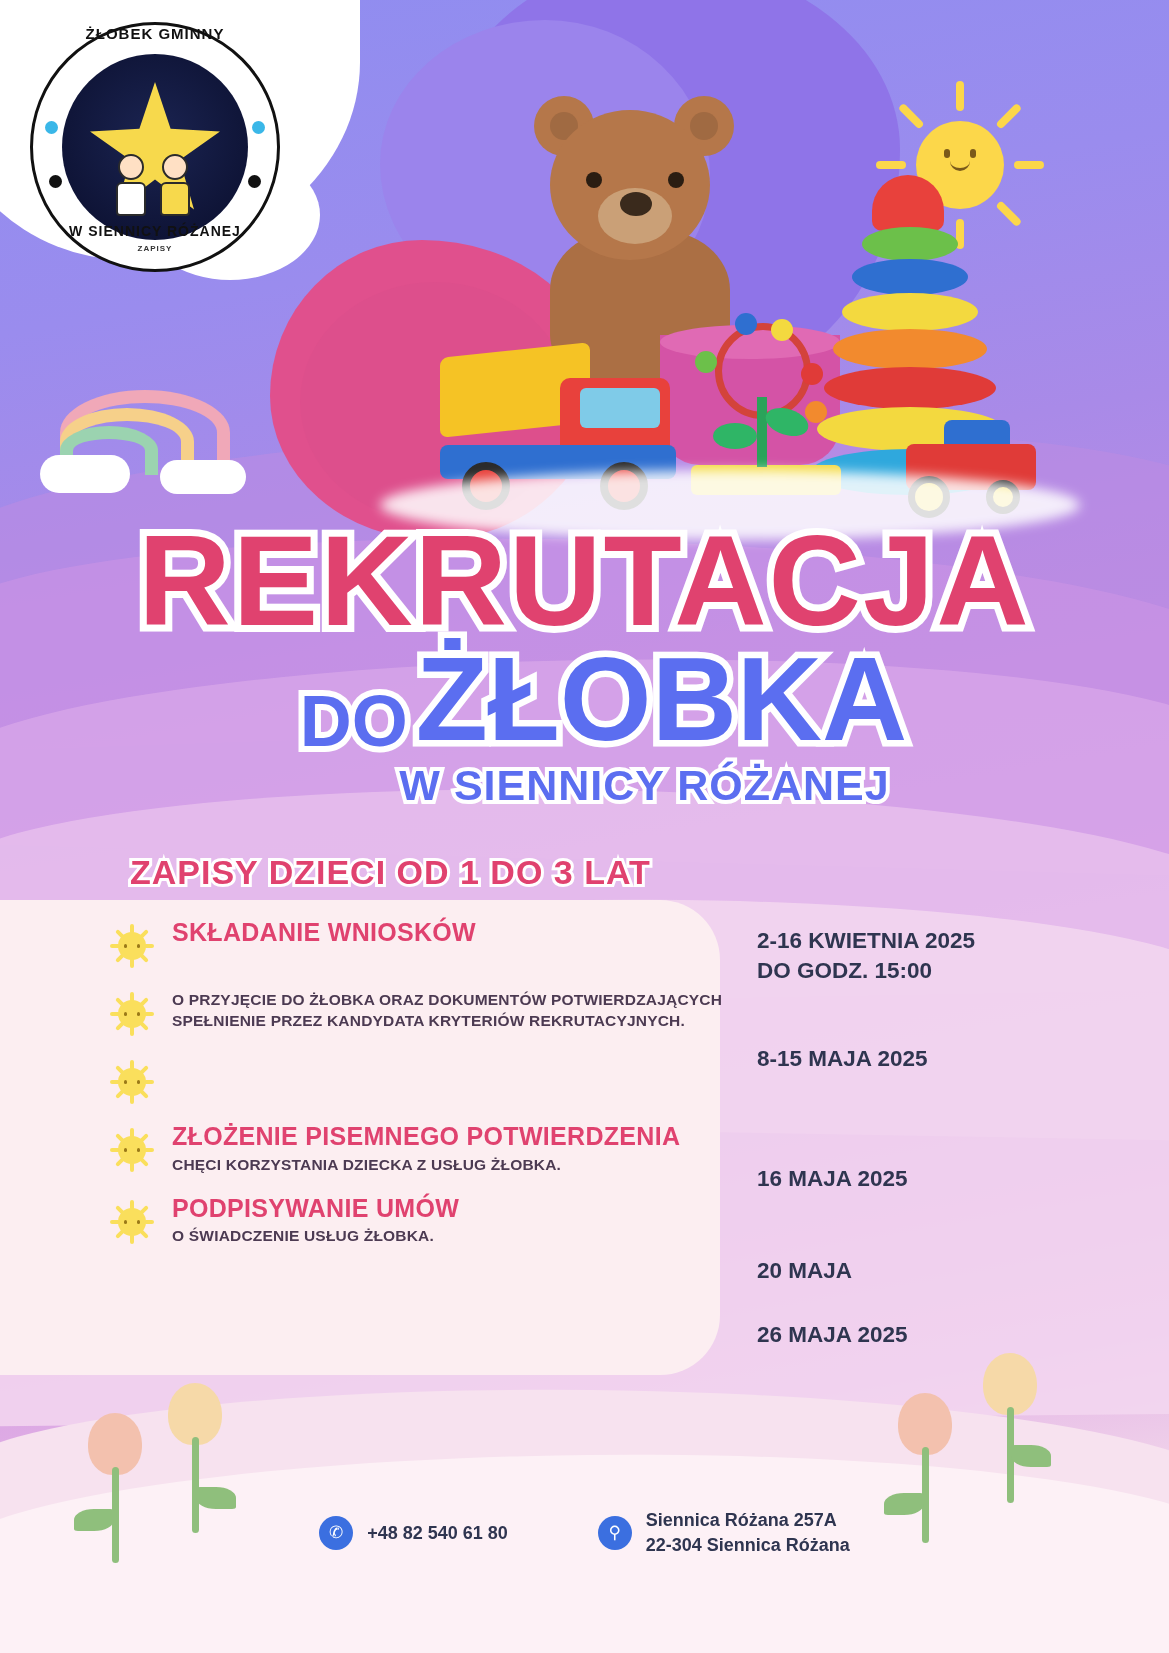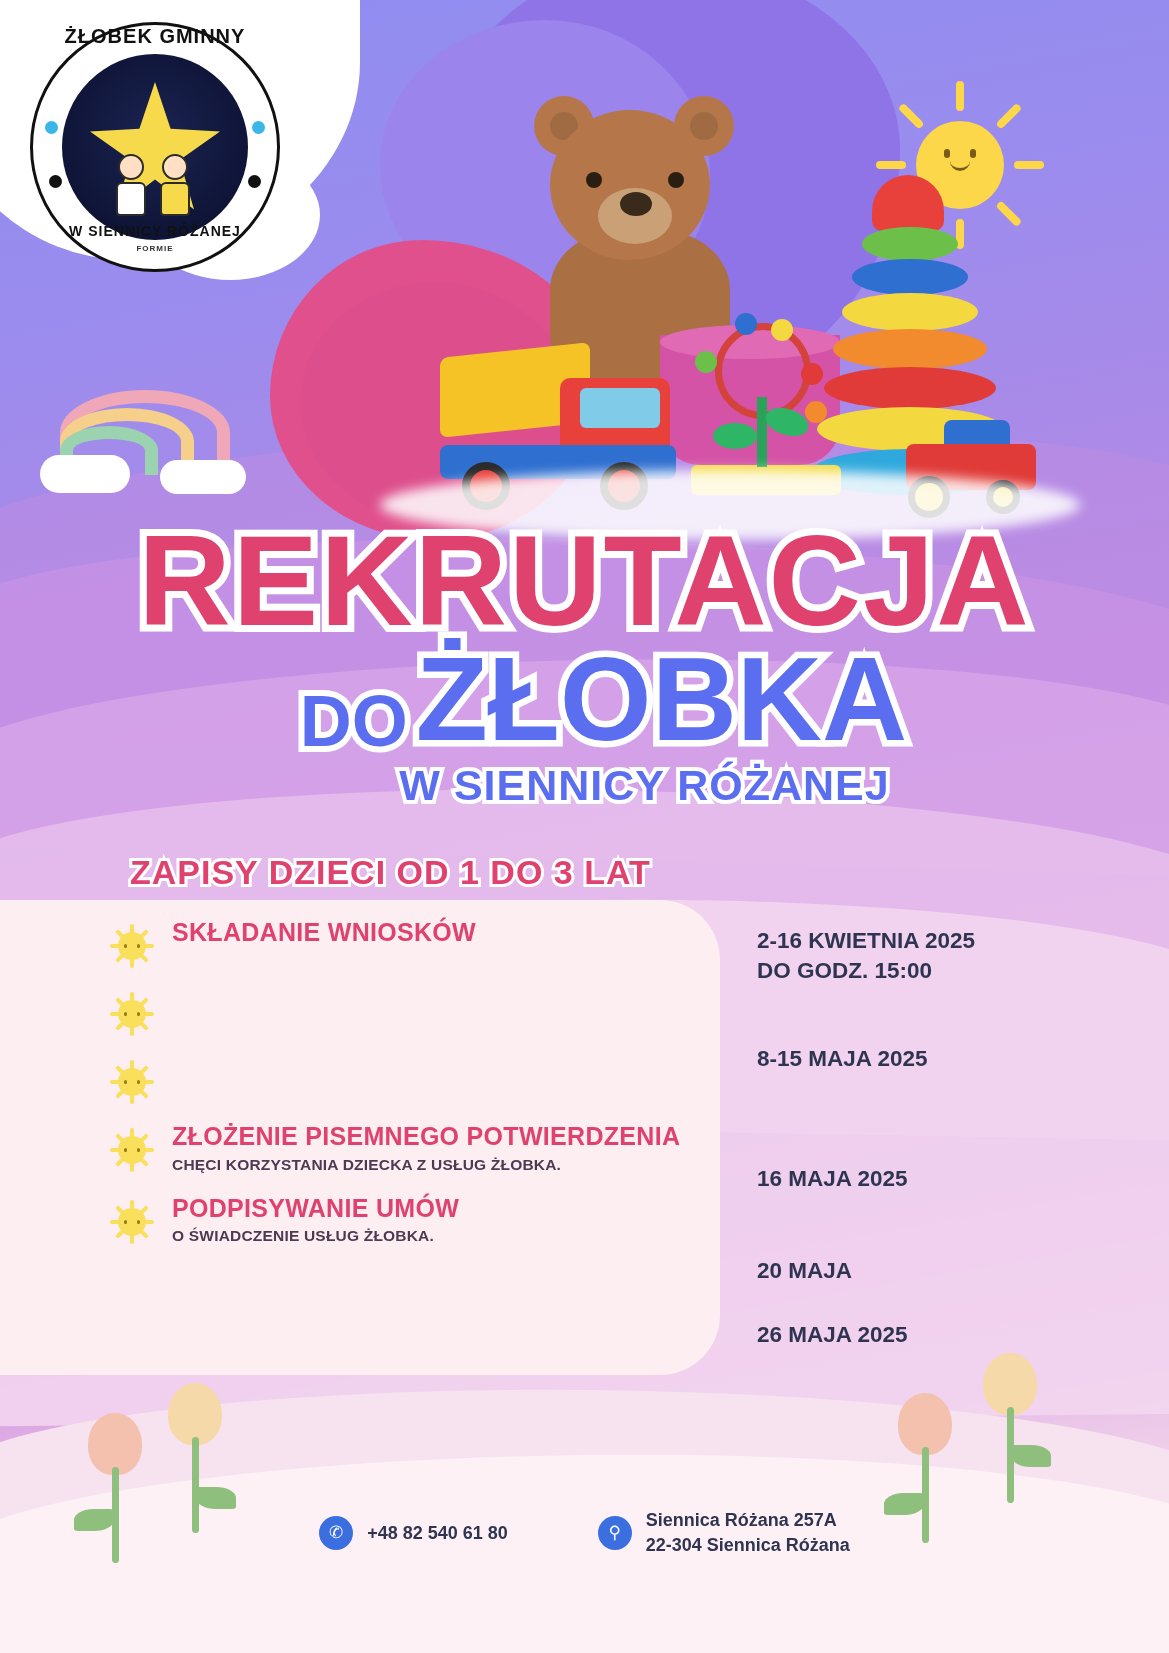--- a/index.html
+++ b/index.html
@@ -83,21 +83,21 @@
     position: absolute; width: 13px; height: 13px; border-radius: 50%;
   }
   .d1 { top: 96px; left: 12px; background: #3ab7e8; }
   .d2 { top: 150px; left: 16px; background: #111; }
   .d3 { top: 96px; right: 12px; background: #3ab7e8; }
   .d4 { top: 150px; right: 16px; background: #111; }
   .logo-txt-top, .logo-txt-bottom, .logo-txt-mid {
     position: absolute; left: 0; right: 0; text-align: center;
     font-weight: bold; color: #111; letter-spacing: 1px;
   }
-  .logo-txt-top { top: 0; font-size: 20px; }
+  .logo-txt-top { top: 0; font-size: 15px; }
   .logo-txt-bottom { bottom: 30px; font-size: 14px; }
   .logo-txt-mid { bottom: 16px; font-size: 8px; color:#333; }
 
   
   .rainbow { position: absolute; top: 380px; left: 60px; width: 170px; height: 95px; overflow: hidden; }
   .rainbow i {
     position: absolute; left: 0; bottom: 0; border-radius: 50% 50% 0 0;
     border-style: solid; border-bottom: none; background: transparent;
   }
   .rb1 { width: 170px; height: 85px; border: 13px solid #f0a8b8; border-bottom: none; }
@@ -355,21 +355,21 @@
         <div class="kid-head"></div>
           <div class="kid-body"></div>
       </div>
     </div>
     <div class="logo-dots">
       <span class="d1"></span>
         <span class="d2"></span>
         <span class="d3"></span>
         <span class="d4"></span>
     </div>
-    <div class="logo-txt-mid">FORMIE</div>
+    <div class="logo-txt-mid">ZAPISY</div>
     <div class="logo-txt-bottom">W SIENNICY RÓŻANEJ</div>
   </div>
 
   <div class="headline">
     <div class="h-rek">REKRUTACJA</div>
     <div class="h-row2">
       <span class="h-do">DO</span><span class="h-zlobka">ŻŁOBKA</span>
     </div>
     <div class="h-sub">W SIENNICY RÓŻANEJ</div>
   </div>
@@ -411,20 +411,21 @@
           <span class="r" style="transform:rotate(225deg)"></span>
         <span class="r" style="transform:rotate(270deg)"></span>
           <span class="r" style="transform:rotate(315deg)"></span>
         <span class="c"></span>
           <span class="eyes">
             <i></i>
             <i></i>
           </span>
       </div>
       <div>
+        <div class="item-desc">O PRZYJĘCIE DO ŻŁOBKA ORAZ DOKUMENTÓW POTWIERDZAJĄCYCH SPEŁNIENIE PRZEZ KANDYDATA KRYTERIÓW REKRUTACYJNYCH.</div>
       </div>
     </div>
 
     <div class="item">
       <div class="sun-ico">
         <span class="r" style="transform:rotate(0deg)"></span>
           <span class="r" style="transform:rotate(45deg)"></span>
         <span class="r" style="transform:rotate(90deg)"></span>
           <span class="r" style="transform:rotate(135deg)"></span>
         <span class="r" style="transform:rotate(180deg)"></span>

